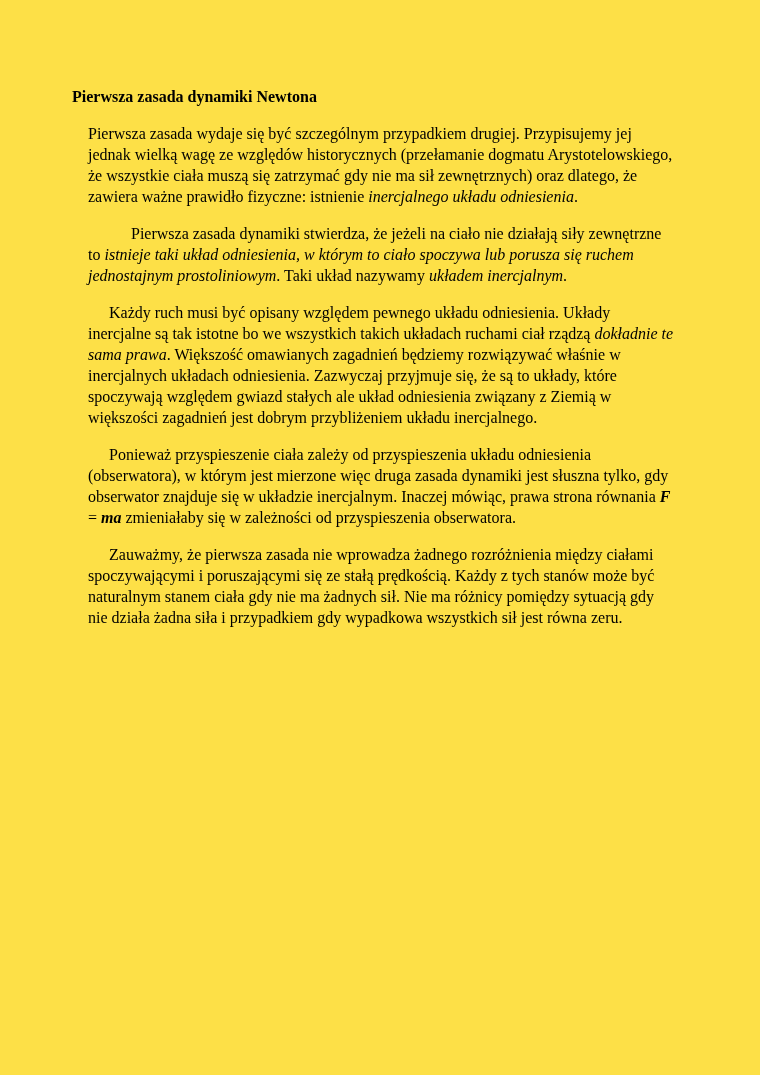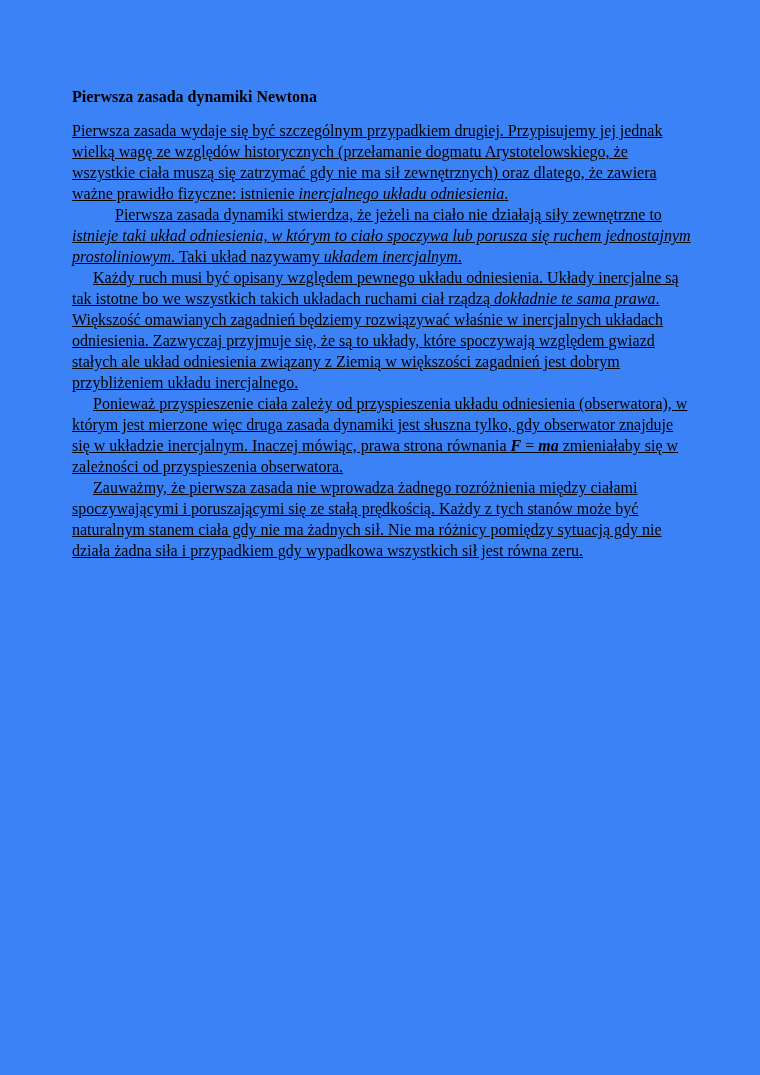--- a/index.html
+++ b/index.html
@@ -22,36 +22,35 @@
     overflow: hidden;
   }
   .doc-heading {
     font-size: 16px;
     line-height: 21px;
     font-weight: bold;
     margin: 0 0 13px 0;
     padding: 0;
   }
   .para {
-    margin: 0;
+    margin: 16px;
     padding: 0;
     text-align: left;
-    text-decoration: underline;
   }
   .para.indent-none  { text-indent: 0; }
   .para.indent-tab   { text-indent: 43px; }
   .para.indent-small { text-indent: 21px; }
   .run.normal     { font-style: normal;  font-weight: normal; }
   .run.italic     { font-style: italic;  font-weight: normal; }
   .run.bolditalic { font-style: italic;  font-weight: bold; }
 </style>
 </head>
 <body>
 
-<div class="page" style="background: #3b82f6; color: rgb(0, 0, 0);">
+<div class="page" style="background: #fde047; color: rgb(0, 0, 0);">
   <h1 class="doc-heading">Pierwsza zasada dynamiki Newtona</h1>
   <div id="doc-body">
       <p class="para indent-none"><span class="run normal">Pierwsza zasada wydaje się być szczególnym przypadkiem drugiej. Przypisujemy jej jednak wielką wagę ze względów historycznych (przełamanie dogmatu Arystotelowskiego, że wszystkie ciała muszą się zatrzymać gdy nie ma sił zewnętrznych) oraz dlatego, że zawiera ważne prawidło fizyczne: istnienie </span><span class="run italic">inercjalnego układu odniesienia</span><span class="run normal">.</span></p>
       <p class="para indent-tab"><span class="run normal">Pierwsza zasada dynamiki stwierdza, że jeżeli na ciało nie działają siły zewnętrzne to </span><span class="run italic">istnieje taki układ odniesienia, w którym to ciało spoczywa lub porusza się ruchem jednostajnym prostoliniowym</span><span class="run normal">. Taki układ nazywamy </span><span class="run italic">układem inercjalnym</span><span class="run normal">.</span></p>
       <p class="para indent-small"><span class="run normal">Każdy ruch musi być opisany względem pewnego układu odniesienia. Układy inercjalne są tak istotne bo we wszystkich takich układach ruchami ciał rządzą </span><span class="run italic">dokładnie te sama prawa</span><span class="run normal">. Większość omawianych zagadnień będziemy rozwiązywać właśnie w inercjalnych układach odniesienia. Zazwyczaj przyjmuje się, że są to układy, które spoczywają względem gwiazd stałych ale układ odniesienia związany z Ziemią w większości zagadnień jest dobrym przybliżeniem układu inercjalnego.</span></p>
       <p class="para indent-small"><span class="run normal">Ponieważ przyspieszenie ciała zależy od przyspieszenia układu odniesienia (obserwatora), w którym jest mierzone więc druga zasada dynamiki jest słuszna tylko, gdy obserwator znajduje się w układzie inercjalnym. Inaczej mówiąc, prawa strona równania </span><span class="run bolditalic">F</span><span class="run normal"> = </span><span class="run bolditalic">ma</span><span class="run normal"> zmieniałaby się w zależności od przyspieszenia obserwatora.</span></p>
       <p class="para indent-small"><span class="run normal">Zauważmy, że pierwsza zasada nie wprowadza żadnego rozróżnienia między ciałami spoczywającymi i poruszającymi się ze stałą prędkością. Każdy z tych stanów może być naturalnym stanem ciała gdy nie ma żadnych sił. Nie ma różnicy pomiędzy sytuacją gdy nie działa żadna siła i przypadkiem gdy wypadkowa wszystkich sił jest równa zeru.</span></p>
     </div>
 </div>
 

